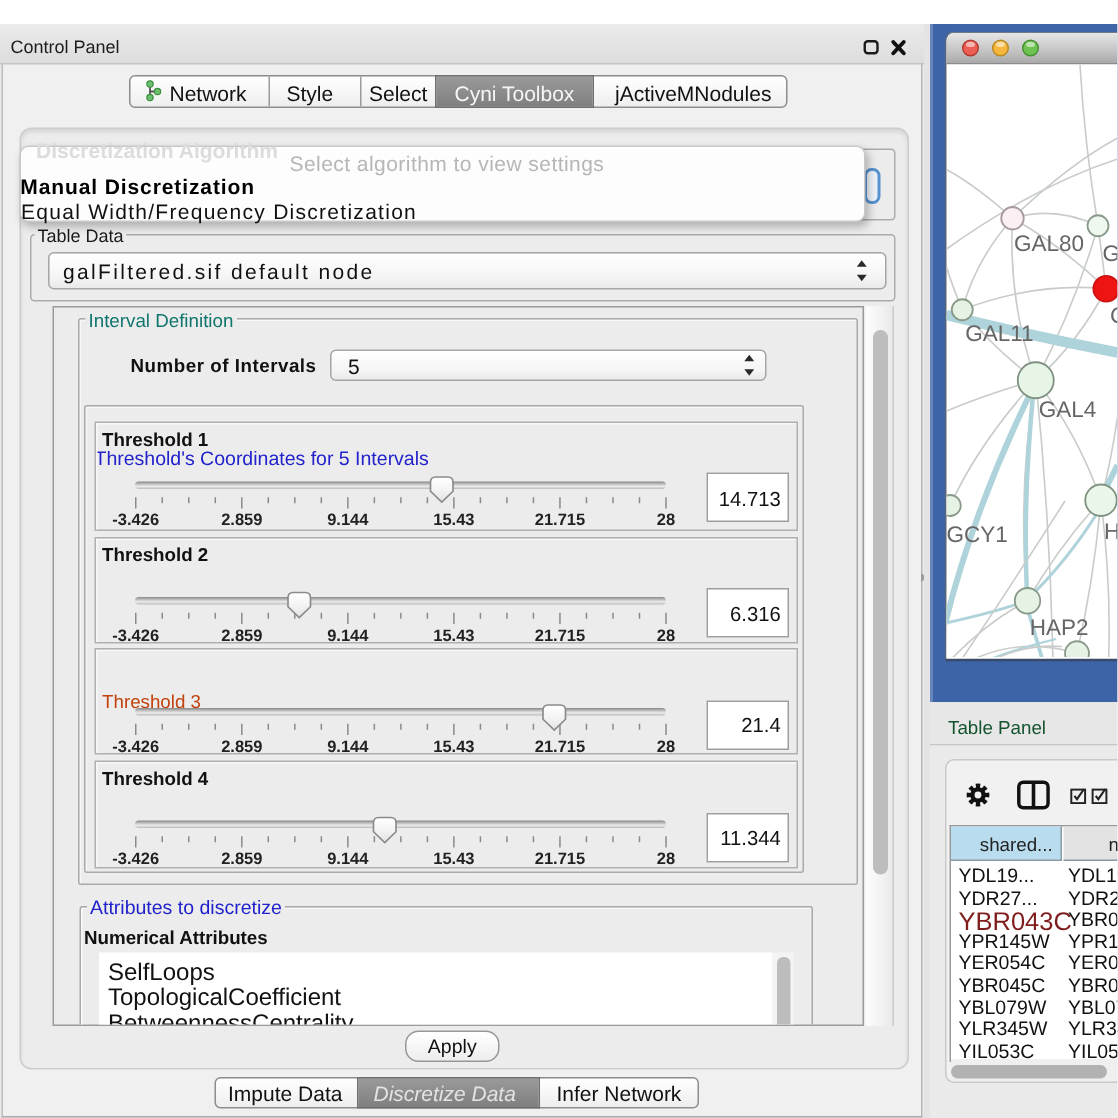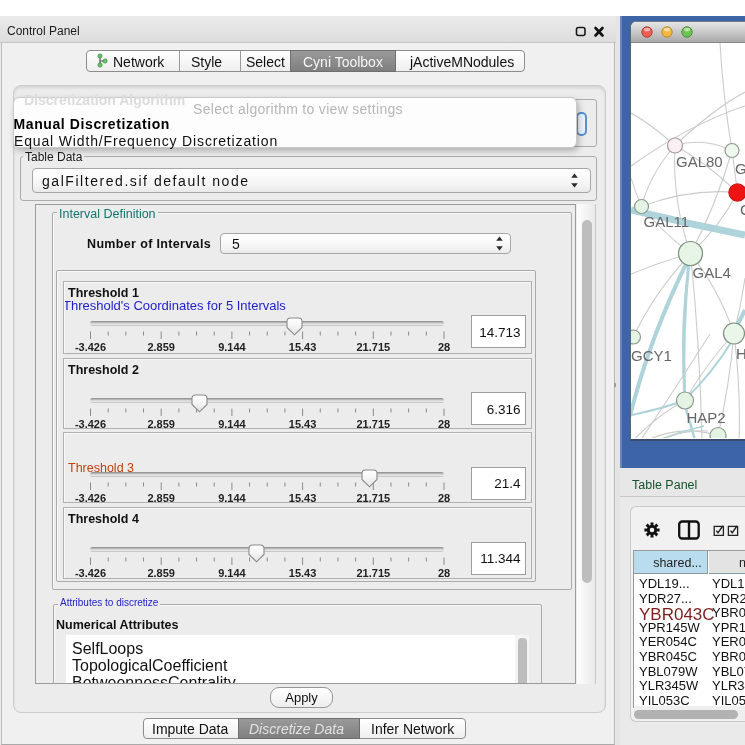--- a/index.html
+++ b/index.html
@@ -243,21 +243,21 @@
               <stop offset="0.5" stop-color="#f4f4f4"></stop>
               <stop offset="1" stop-color="#e2e2e2"></stop>
             </linearGradient>
           </defs>
         </svg>
         <div class="abs" style="left:434.5px;top:336.5px;width:55.5px;height:33px;background:#ffffff;border:1px solid #9e9e9e;"></div>
         <div class="abs" style="left:434.5px;top:346px;width:50px;text-align:right;font-size:13.5px;color:#111;">11.344</div>
       </div>
 
     <div class="abs" style="left:17px;top:399px;width:489px;height:110px;border:1px solid #aaaaaa;border-radius:2px;box-shadow:inset 1px 1px 0 #f8f8f8;"></div>
-    <div class="grouptitle" style="left:22px;top:392px;color:#2222cc;font-size:10px;">Attributes to discretize</div>
+    <div class="grouptitle" style="left:22px;top:392px;color:#2222cc;font-size:13px;">Attributes to discretize</div>
     <div class="abs" style="left:20px;top:413px;font-size:12.5px;font-weight:bold;color:#111;">Numerical Attributes</div>
     <div class="abs" style="left:30px;top:430px;width:449px;height:60px;background:#ffffff;"></div>
     <div class="abs" style="left:36px;top:435px;font-size:16px;color:#111;line-height:17px;">SelfLoops<br>TopologicalCoefficient<br>BetweennessCentrality</div>
     <div class="abs" style="left:479px;top:430px;width:14px;height:60px;background:#f4f4f4;"></div>
     <div class="abs" style="left:482px;top:433px;width:8.5px;height:57px;background:#bdbdbd;border-radius:4px;"></div>
   </div>
 
   <div class="abs" style="left:577px;top:188px;width:19px;height:480px;background:linear-gradient(90deg,#fdfdfd,#f2f2f2 60%,#e9e9e9);border-right:1px solid #c9c9c9;"></div>
   <div class="abs" style="left:582px;top:204px;width:10px;height:363px;background:#bdbdbd;border-radius:5px;"></div>
 

